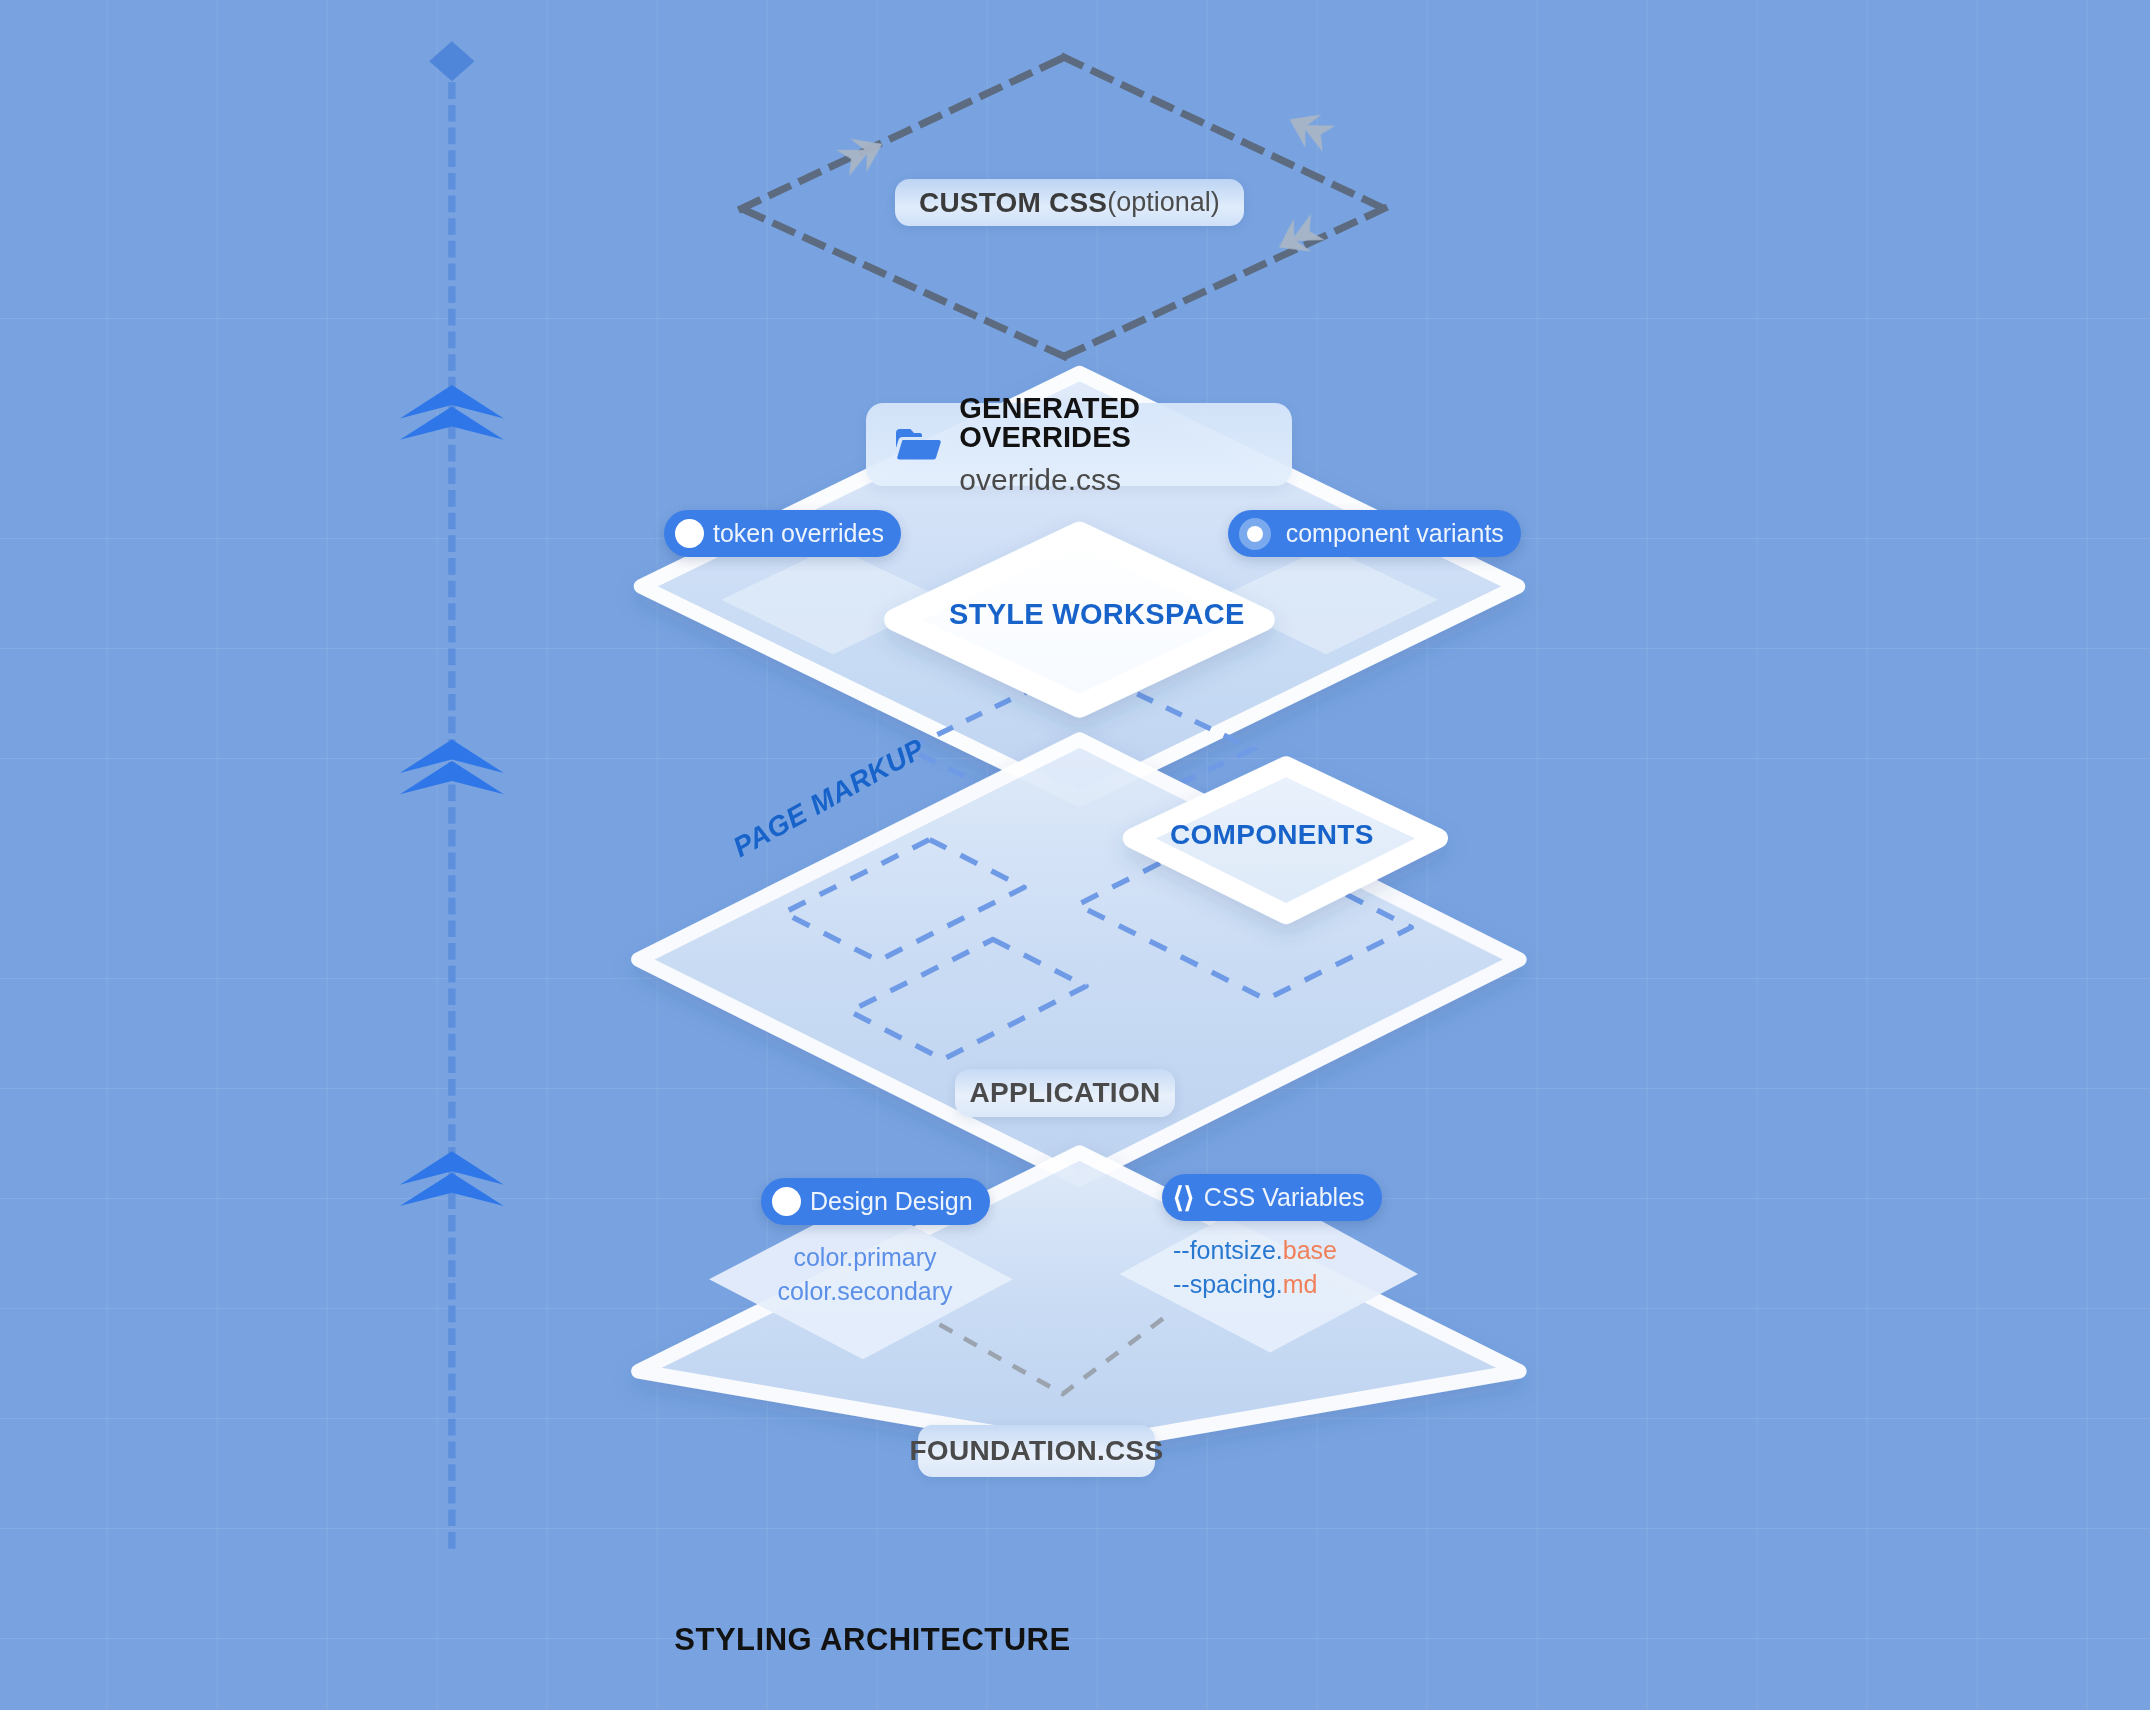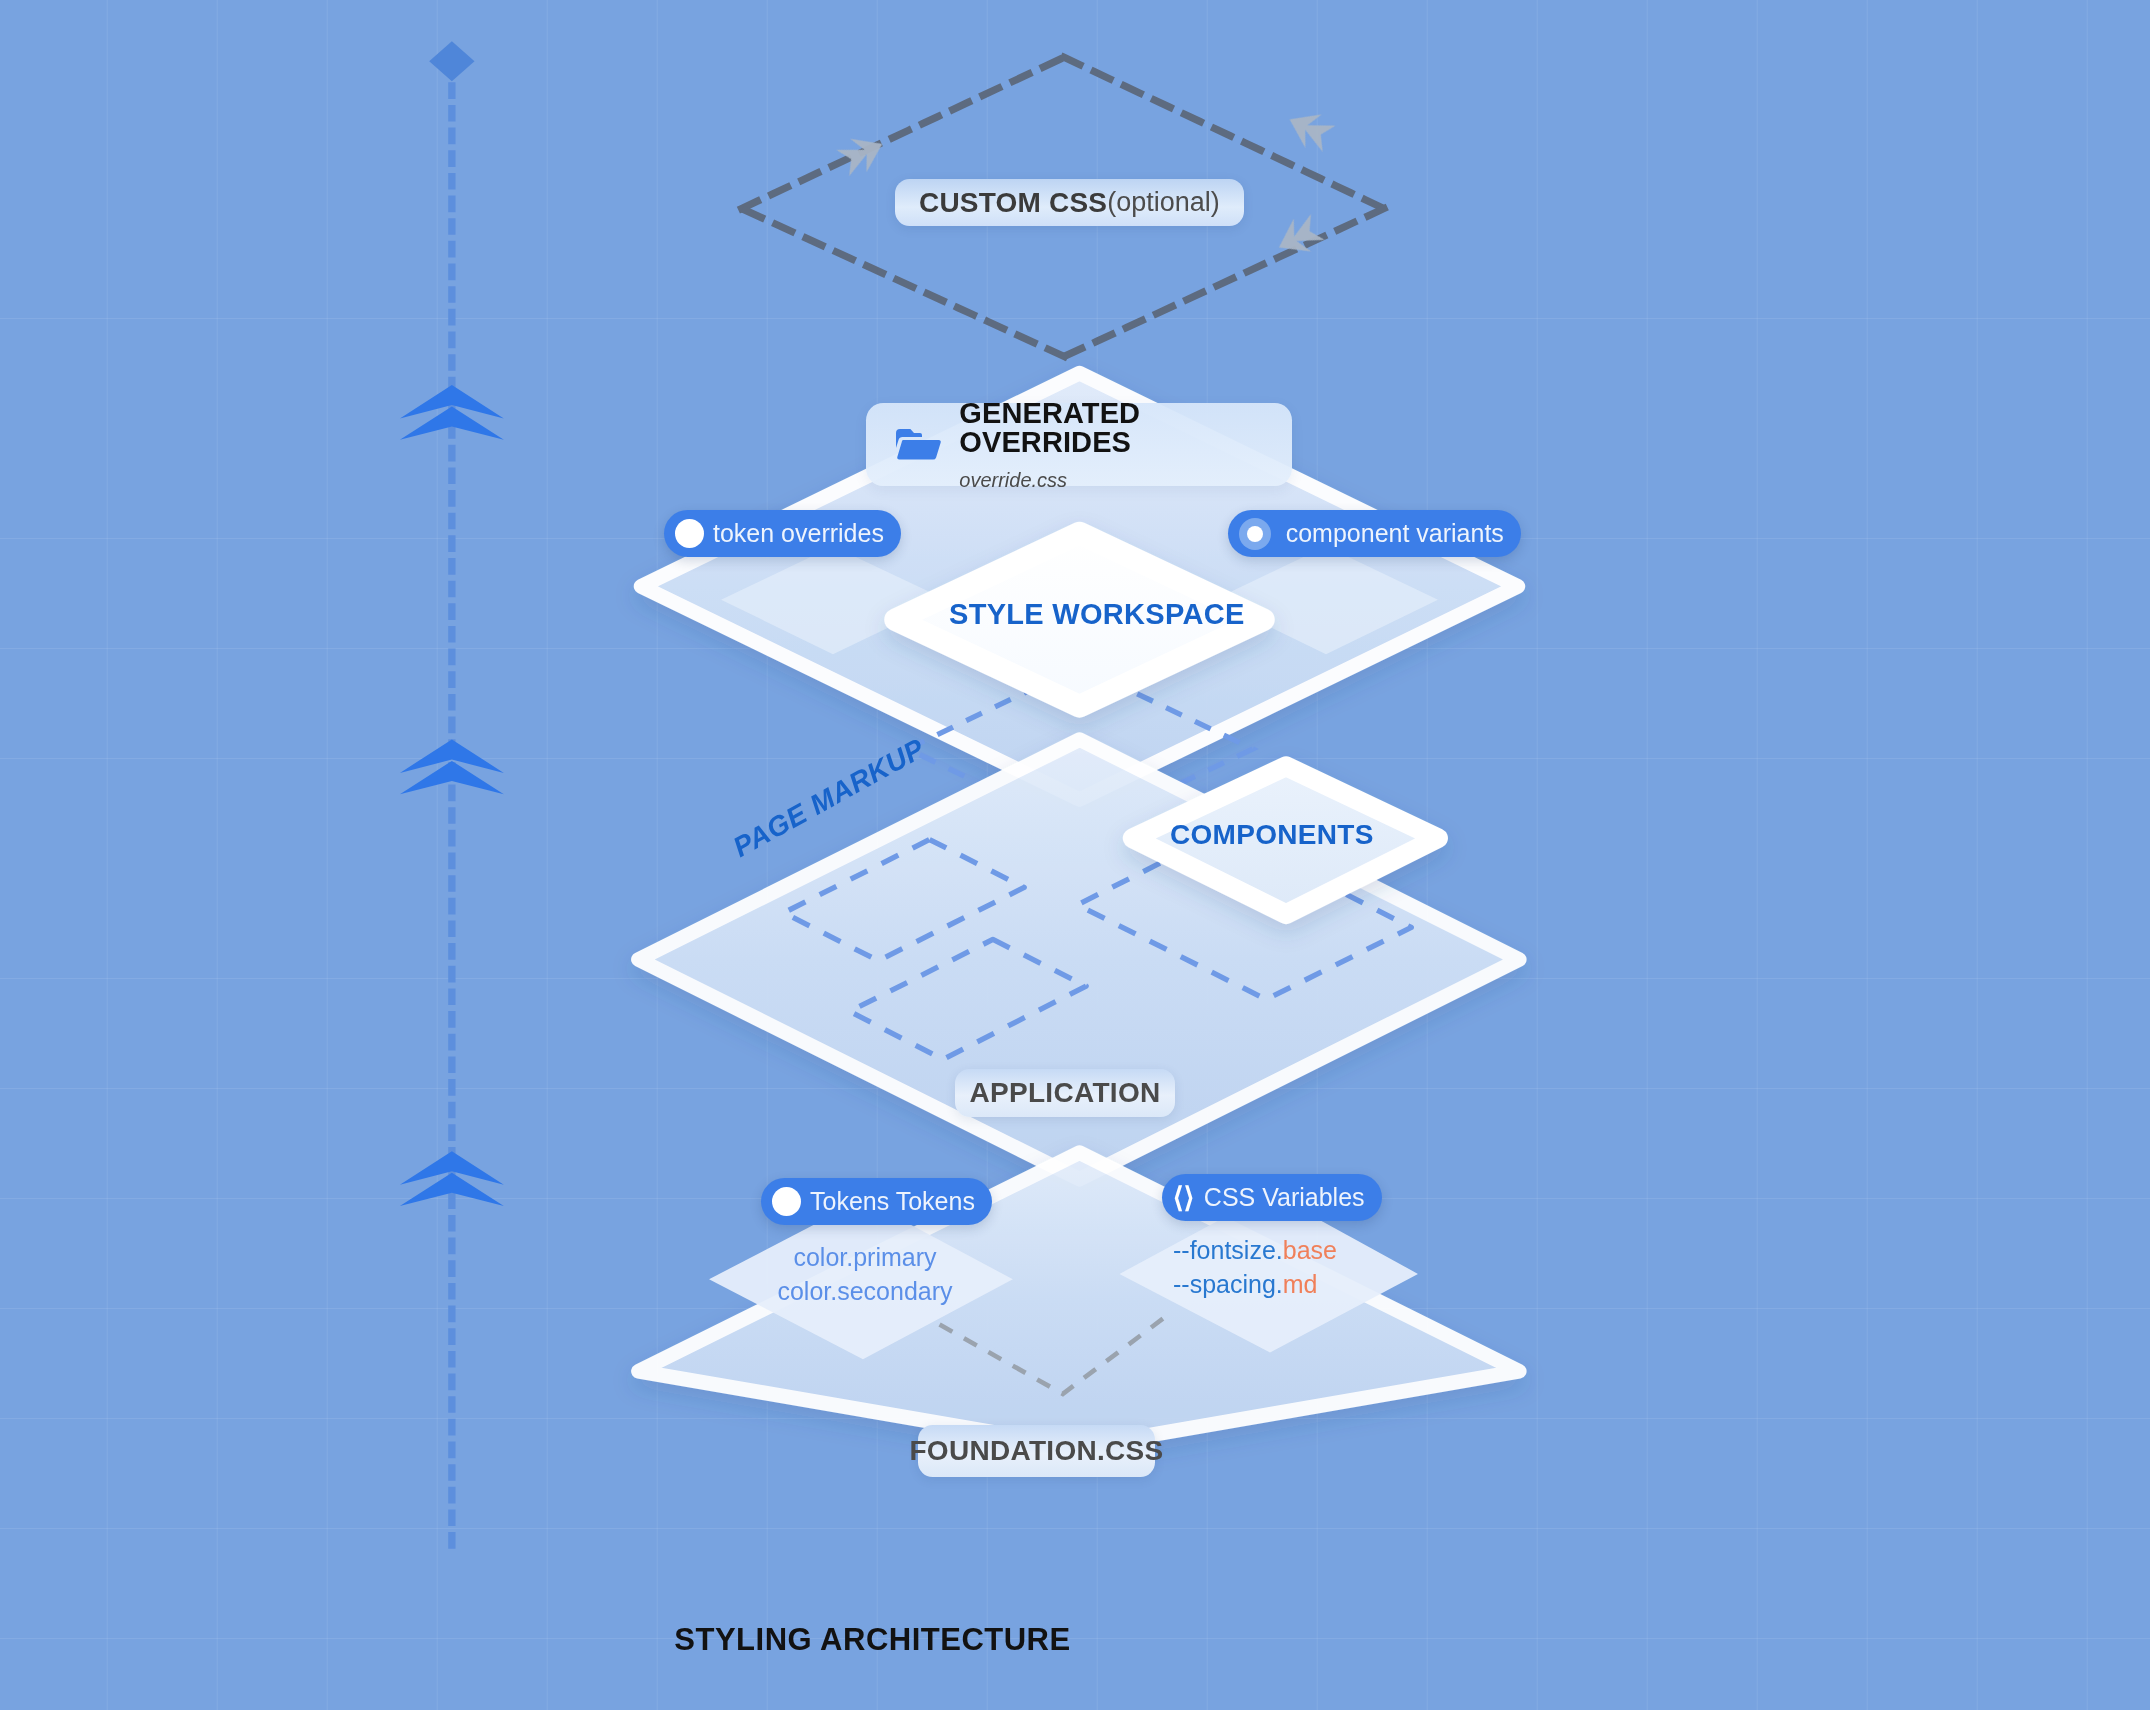--- a/index.html
+++ b/index.html
@@ -47,21 +47,21 @@
   
   .ov-card{
     position:absolute;left:866px;top:403px;width:426px;height:83px;
     border-radius:17.3px;
     background:linear-gradient(180deg,rgba(214,230,250,.95) 0%,rgba(228,239,252,.95) 100%);
     display:flex;align-items:center;gap:17.3px;padding-left:28px;box-sizing:border-box;
     box-shadow:0 4px 13.3px rgba(30,60,110,.07);
   }
   .ov-text{display:flex;flex-direction:column;gap:13px;}
   .ov-title{font-size:29px;font-weight:700;color:#121212;letter-spacing:0.1px;line-height:1;}
-  .ov-sub{font-size:20px;font-weight:400;color:#4a4a4a;line-height:1;font-style:italic;}
+  .ov-sub{font-size:30px;font-weight:400;color:#4a4a4a;line-height:1;}
 
   
   .pill{
     position:absolute;display:flex;align-items:center;gap:9.3px;
     background:#3c7ee8;border-radius:27px;padding:0 17.3px 0 10.7px;height:47px;
     box-shadow:0 4px 12px rgba(20,50,100,.18);
   }
   .pill span.ptext{color:#eef4fd;font-size:25px;font-weight:400;white-space:nowrap;text-align:right;}
   .dot-white{width:29px;height:29px;border-radius:50%;background:#fff;flex:none;}
   .dot-radio{width:32px;height:32px;border-radius:50%;background:#7ba9ee;
@@ -226,21 +226,21 @@
   <div class="dtext sw-text">STYLE WORKSPACE</div>
   <div class="dtext comp-text">COMPONENTS</div>
   <div class="dtext pm-text">PAGE MARKUP</div>
 
   <div class="chip app-chip">
     <span class="chip-lbl">APPLICATION</span>
   </div>
 
   <div class="pill pill-design">
     <span class="dot-white"></span>
-    <span class="ptext">Tokens Tokens</span>
+    <span class="ptext">Design Design</span>
   </div>
   <div class="pill pill-cssvar">
     <span class="code-ic">⟨⟩</span>
     <span class="ptext">CSS Variables</span>
   </div>
 
   <div class="tok-lines">
     <div>color.primary</div>
     <div>color.secondary</div>
   </div>

